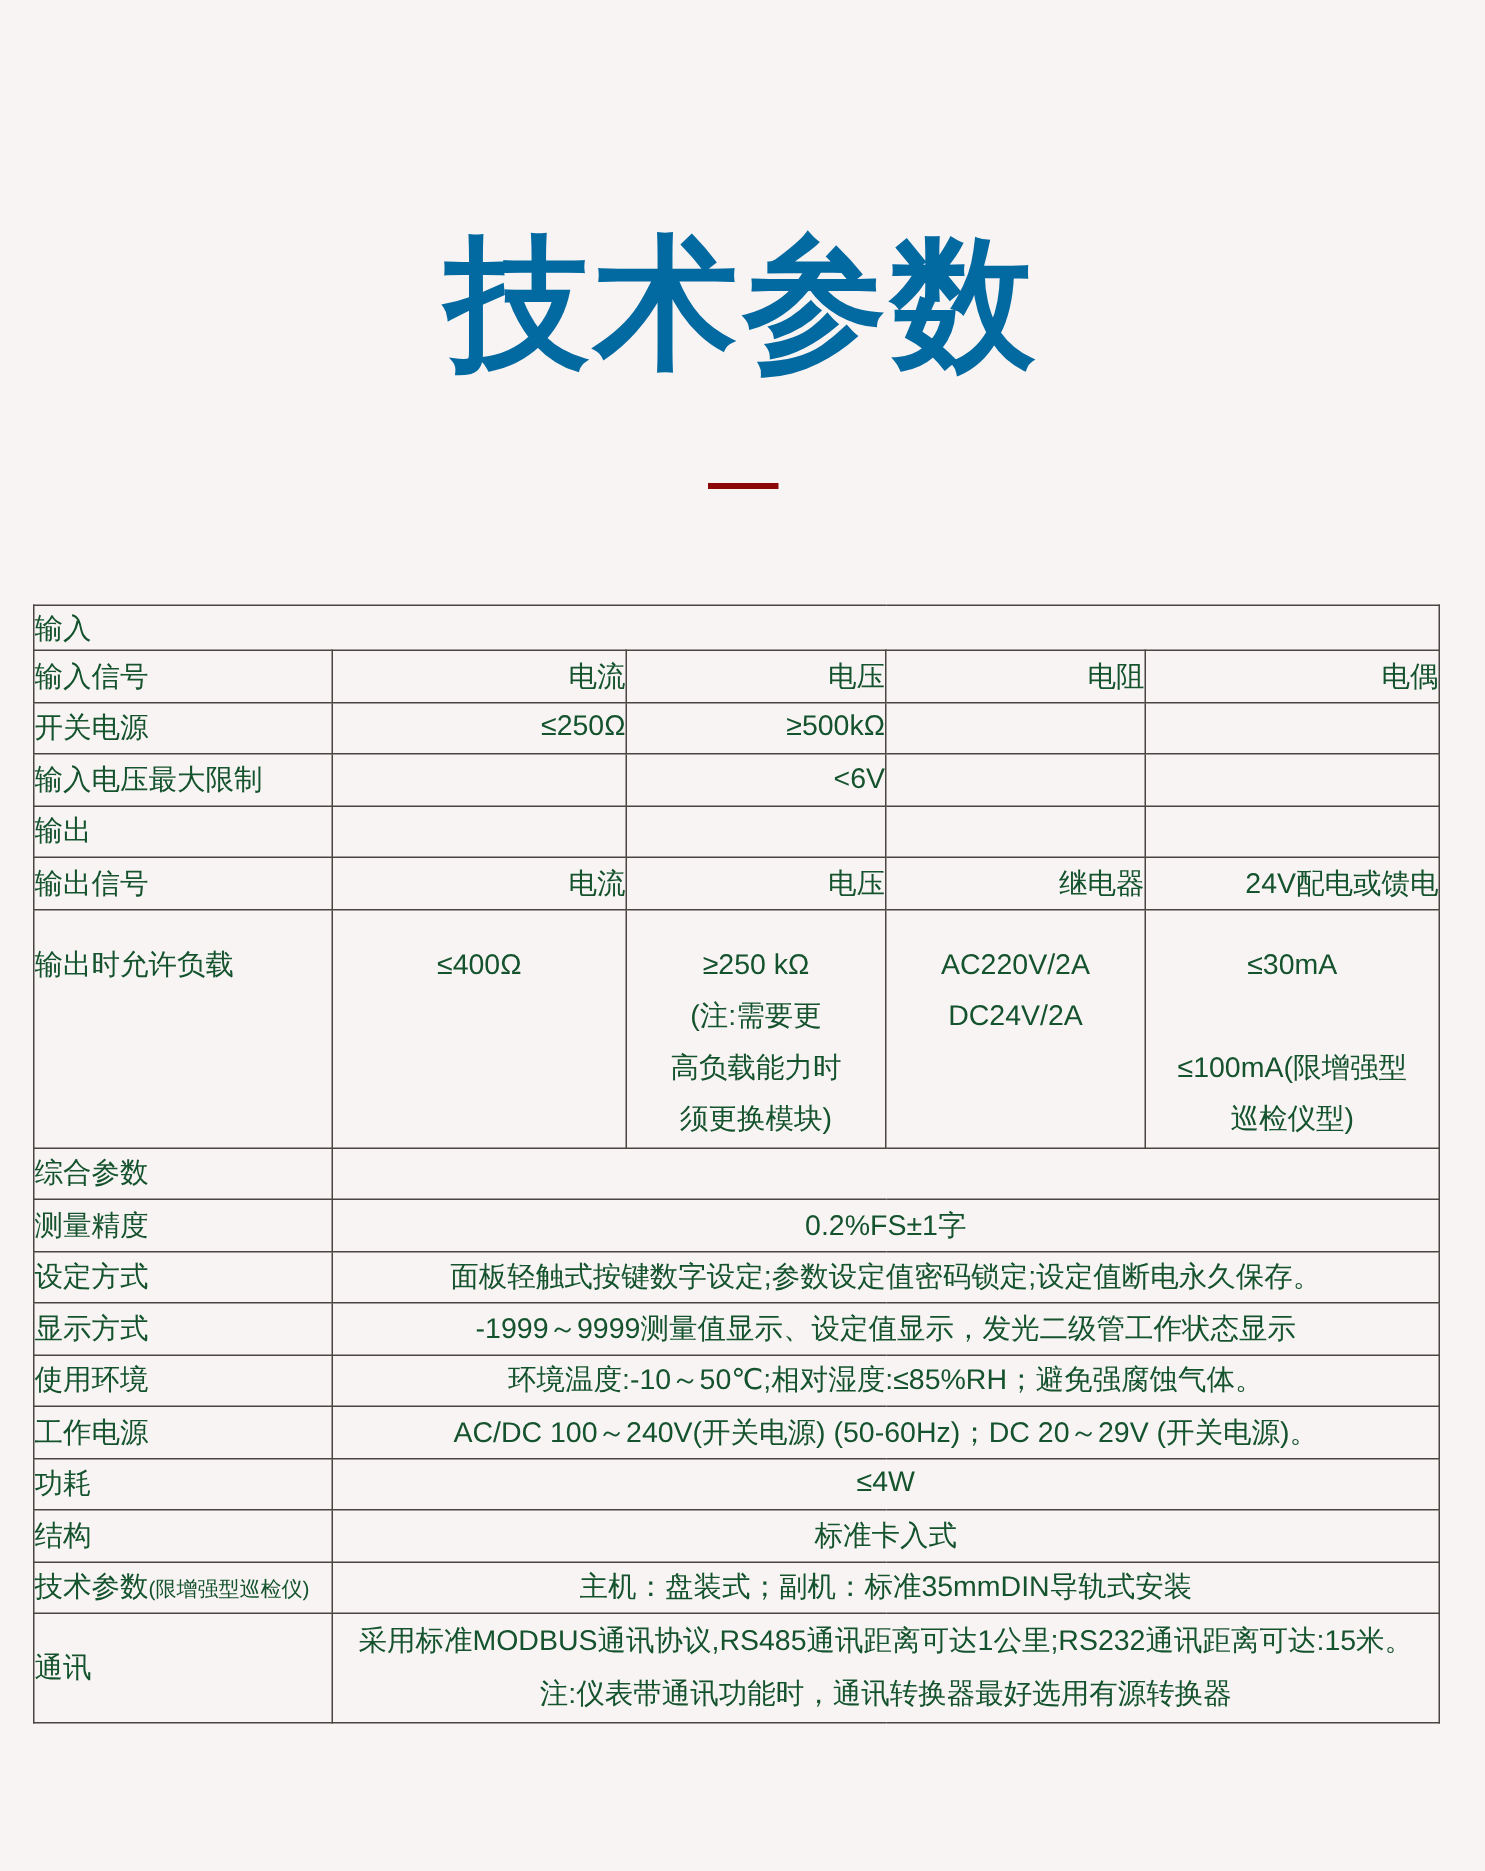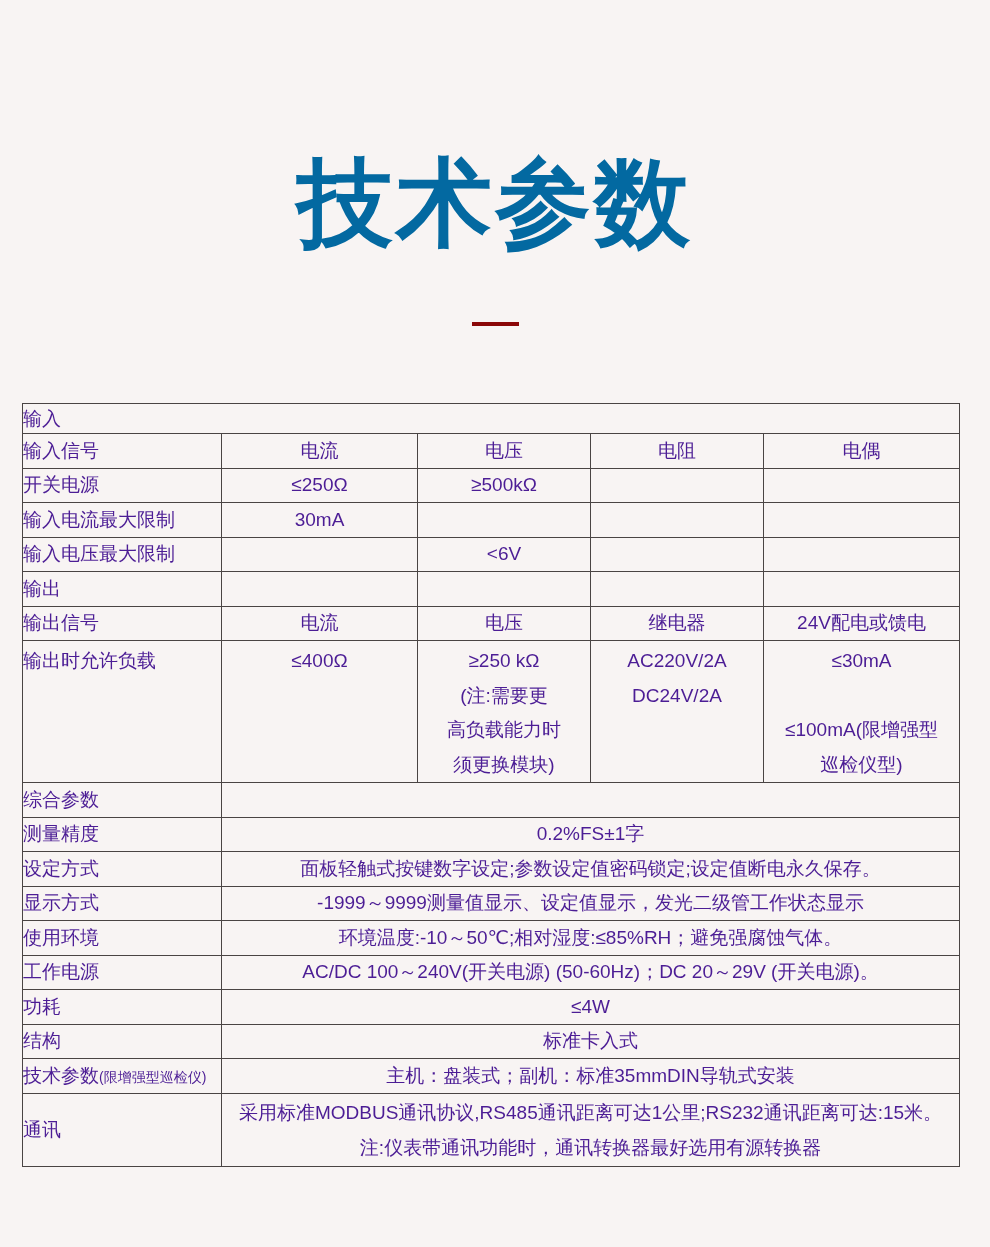--- a/index.html
+++ b/index.html
@@ -23,45 +23,45 @@
     width:47px;height:4px;
     margin:63px auto 0 auto;
     background:#8b0708;
   }
   table.spec{
     border-collapse:collapse;
     table-layout:fixed;
     margin:77px 0 0 22px;
     width:937px;
     font-size:19px;
-    color:#4c1d95;
+    color:#14532d;
   }
   table.spec td{
     border:1px solid #4a4443;
     padding:0;
     vertical-align:middle;
   }
   td.label{
     text-align:left;
     padding-left:8px;
     white-space:nowrap;
   }
-  td.val{ text-align:center; }
+  td.val{ text-align:right; }
   td.spanval{
     text-align:center;
     padding-left:10px;
   }
   tr.r-first{height:30px;}
   tr.r-std{height:34.5px;}
   tr.r-tall{height:139px;}
   tr.r-comm{height:73px;}
   tr.r-tall td{
     vertical-align:top;
     line-height:34.5px;
-    padding-top:3px;
+    padding-top:20px;
     margin-left:17px;
   }
   td.multi{
     white-space:pre-line;
     text-align:center;
   }
   td.comm{
     white-space:pre-line;
     line-height:35px;
   }
@@ -90,27 +90,20 @@
       <td class="label">输入信号</td>
       <td class="val">电流</td>
       <td class="val">电压</td>
       <td class="val">电阻</td>
       <td class="val">电偶</td>
     </tr>
     <tr class="r-std">
       <td class="label">开关电源</td>
       <td class="val">≤250Ω</td>
       <td class="val">≥500kΩ</td>
-      <td class="val"></td>
-      <td class="val"></td>
-    </tr>
-    <tr class="r-std">
-      <td class="label">输入电流最大限制</td>
-      <td class="val">30mA</td>
-      <td class="val"></td>
       <td class="val"></td>
       <td class="val"></td>
     </tr>
     <tr class="r-std">
       <td class="label">输入电压最大限制</td>
       <td class="val"></td>
       <td class="val">&lt;6V</td>
       <td class="val"></td>
       <td class="val"></td>
     </tr>

